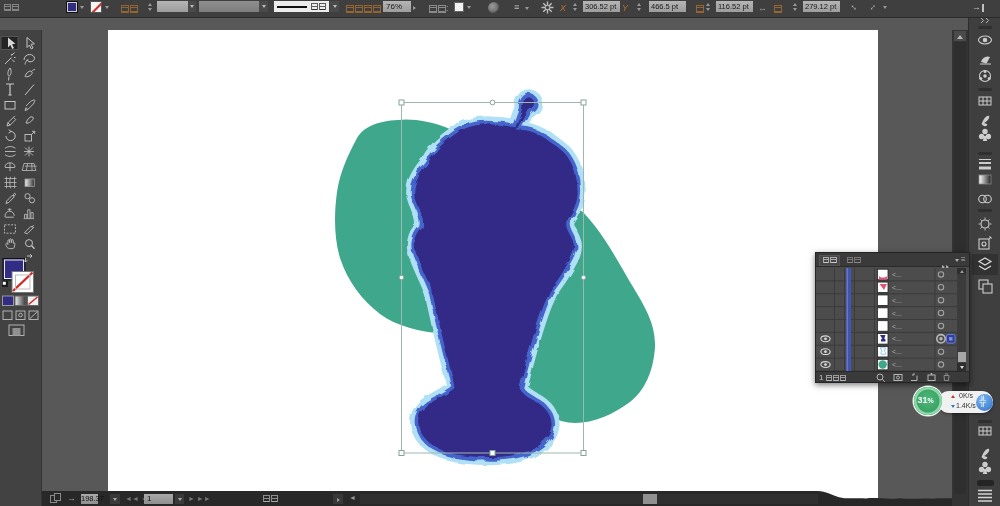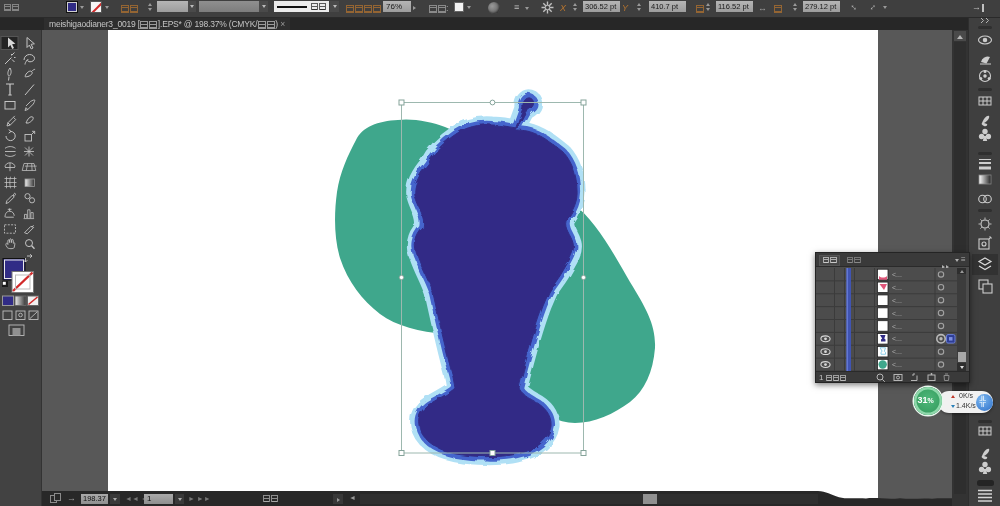--- a/index.html
+++ b/index.html
@@ -76,43 +76,40 @@
       <span class="abs spin" style="left:573px;top:3px;color:#999">
         <i style="border-bottom:3.5px solid currentColor;margin-bottom:2px"></i>
         <i style="border-top:3.5px solid currentColor"></i>
       </span>
       <span class="abs" style="left:583px;top:1px;width:37px;height:11px;background:linear-gradient(#b5b5b5,#9d9d9d);color:#1a1a1a;font-size:7.5px;line-height:11px;padding-left:2px">306.52 pt</span>
       <span class="abs" style="left:622px;top:3px;color:#b5742f;font-size:9px;font-style:italic">Y</span>
       <span class="abs spin" style="left:637px;top:3px;color:#999">
         <i style="border-bottom:3.5px solid currentColor;margin-bottom:2px"></i>
         <i style="border-top:3.5px solid currentColor"></i>
       </span>
-      <span class="abs" style="left:649px;top:1px;width:37px;height:11px;background:linear-gradient(#b5b5b5,#9d9d9d);color:#1a1a1a;font-size:7.5px;line-height:11px;padding-left:2px">410.7 pt</span>
+      <span class="abs" style="left:649px;top:1px;width:37px;height:11px;background:linear-gradient(#b5b5b5,#9d9d9d);color:#1a1a1a;font-size:7.5px;line-height:11px;padding-left:2px">466.5 pt</span>
       <span class="abs" style="left:695px;top:3px;color:#b5742f;font-size:9px"><span class="cj"></span></span>
       <span class="abs spin" style="left:706px;top:3px;color:#999">
         <i style="border-bottom:3.5px solid currentColor;margin-bottom:2px"></i>
         <i style="border-top:3.5px solid currentColor"></i>
       </span>
       <span class="abs" style="left:716px;top:1px;width:37px;height:11px;background:linear-gradient(#b5b5b5,#9d9d9d);color:#1a1a1a;font-size:7.5px;line-height:11px;padding-left:2px">116.52 pt</span>
       <span class="abs" style="left:758px;top:3px;color:#9a9a9a;font-size:9px">↔</span>
       <span class="abs" style="left:773px;top:3px;color:#b5742f;font-size:9px"><span class="cj"></span></span>
       <span class="abs spin" style="left:793px;top:3px;color:#999">
         <i style="border-bottom:3.5px solid currentColor;margin-bottom:2px"></i>
         <i style="border-top:3.5px solid currentColor"></i>
       </span>
       <span class="abs" style="left:803px;top:1px;width:37px;height:11px;background:linear-gradient(#b5b5b5,#9d9d9d);color:#1a1a1a;font-size:7.5px;line-height:11px;padding-left:2px">279.12 pt</span>
     <span class="abs" style="left:851px;top:2px;color:#c0c0c0;font-size:9px;display:inline-block;transform:rotate(-45deg)">↕</span>
     <span class="abs" style="left:871px;top:2px;color:#c0c0c0;font-size:9px;display:inline-block;transform:rotate(45deg)">↕</span>
       <i class="abs tD" style="left:883px;top:6px;color:#999"></i>
     <span class="abs" style="left:972px;top:2px;color:#c0c0c0;font-size:9px">→</span>
       <span class="abs" style="left:982px;top:3.5px;width:2px;height:8px;background:#c0c0c0"></span>
   </div>
-  <div class="abs" id="tabbar">
-      <div class="abs" id="doctab">meishigaodianer3_0019 [<span class="cj"></span><span class="cj"></span>].EPS* @ 198.37% (CMYK/<span class="cj"></span><span class="cj"></span>) <span style="color:#999">×</span></div>
-    </div>
   <div class="abs" id="canvas">
       <div class="abs" id="artboard"></div>
     <svg class="abs" style="left:66px;top:0;width:770px;height:476px" viewBox="108 30 770 476">
       <defs>
         <filter id="rough" x="-10%" y="-10%" width="120%" height="120%">
           <feTurbulence type="fractalNoise" baseFrequency="0.09" numOctaves="2" seed="7" result="n"></feTurbulence>
           <feDisplacementMap in="SourceGraphic" in2="n" scale="5"></feDisplacementMap>
         </filter>
         <filter id="rough2" x="-10%" y="-10%" width="120%" height="120%">
           <feTurbulence type="fractalNoise" baseFrequency="0.09" numOctaves="2" seed="3" result="n"></feTurbulence>
@@ -303,21 +300,21 @@
             <stop offset="0" stop-color="#eee"></stop>
             <stop offset="1" stop-color="#333"></stop>
           </linearGradient>
         </defs>
    </svg>
   </div>
   <div class="abs" id="statusbar">
     <span class="abs" style="left:8px;top:4px;width:7px;height:8px;border:1px solid #8a8a8a"></span>
     <span class="abs" style="left:12px;top:2px;width:7px;height:8px;border:1px solid #8a8a8a;background:#282828"></span>
     <span class="abs" style="left:25px;top:2px;color:#9a9a9a;font-size:9px">→</span>
-    <span class="abs" style="left:39px;top:3px;width:27px;height:10px;background:linear-gradient(#aaa,#8f8f8f);color:#111;font-size:7.5px;line-height:10px;text-align:center">198.37</span>
+    <span class="abs" style="left:39px;top:3px;width:17px;height:10px;background:linear-gradient(#aaa,#8f8f8f);color:#111;font-size:7.5px;line-height:10px;text-align:center">198.37</span>
     <span class="abs" style="left:68px;top:3px;width:10px;height:10px;background:#3a3a3a;color:#aaa;text-align:center;line-height:9px"><i class="tD"></i></span>
     <span class="abs" style="left:83px;top:4px;color:#777;font-size:7px">◄◄&nbsp;◄</span>
     <span class="abs" style="left:102px;top:3px;width:29px;height:10px;background:linear-gradient(#aaa,#8f8f8f);color:#111;font-size:8px;line-height:10px;padding-left:3px">1</span>
     <span class="abs" style="left:133px;top:3px;width:9px;height:10px;background:#3a3a3a;color:#aaa;text-align:center;line-height:9px"><i class="tD"></i></span>
     <span class="abs" style="left:146px;top:4px;color:#777;font-size:7px">►&nbsp;►►</span>
     <span class="abs" style="left:220px;top:3.5px;color:#b5b5b5;font-size:7px;line-height:8px"><span class="cj" style="width:7px;height:7px"></span><span class="cj" style="width:7px;height:7px"></span></span>
     <span class="abs" style="left:291px;top:3px;width:10px;height:10px;background:#383838;color:#999;text-align:center;line-height:9px"><i class="tR"></i></span>
     <span class="abs" style="left:307px;top:3px;color:#999;font-size:7px">◄</span>
     <span class="abs" style="left:318px;top:3px;width:458px;height:10px;background:#2f2f2f"></span>
     <span class="abs" style="left:601px;top:3px;width:14px;height:10px;background:#909090"></span>

